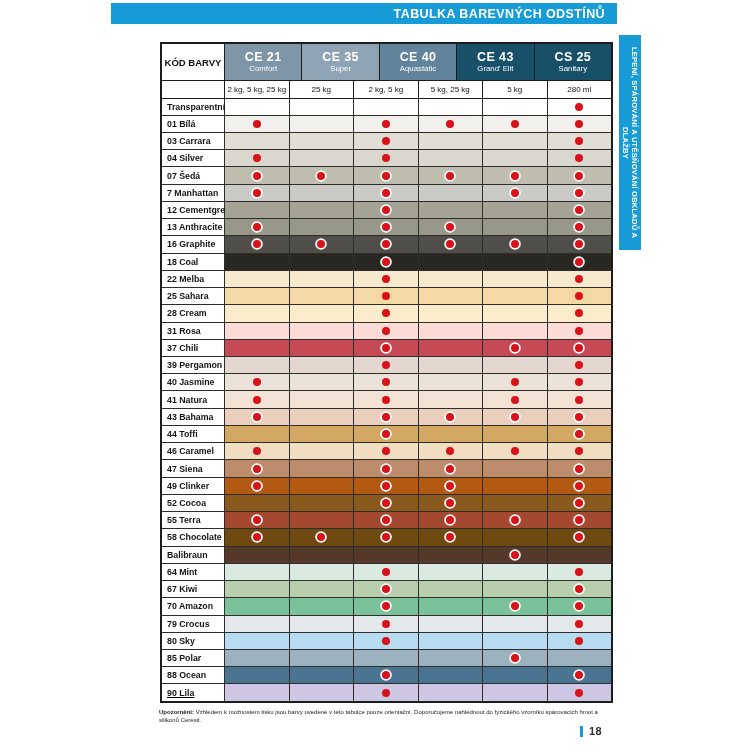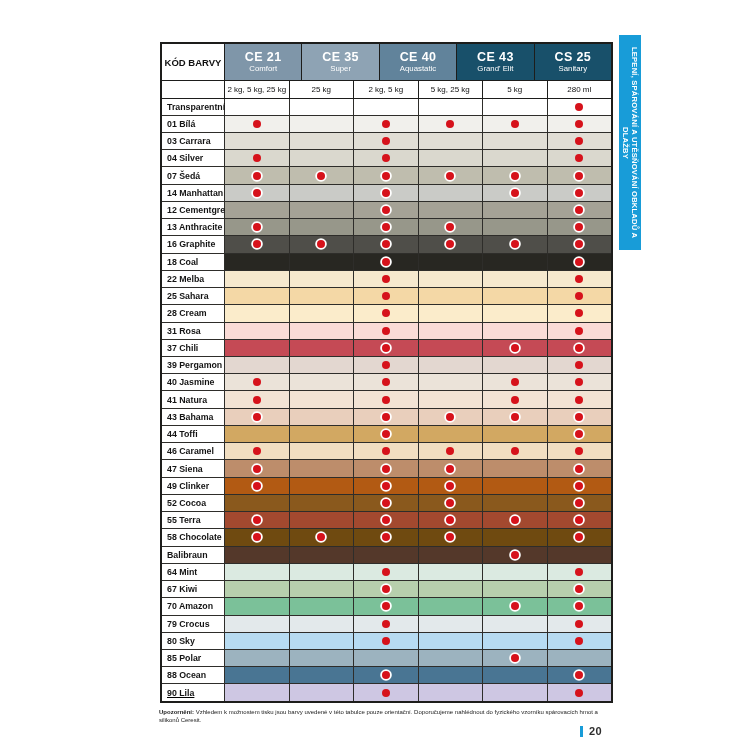--- a/index.html
+++ b/index.html
@@ -54,20 +54,23 @@
   
   .page-num { position:absolute; left:580px; top:725px; height:12px; display:flex; align-items:center; gap:6px; }
   .page-bar { width:3px; height:11px; }
   .page-no { font-size:11px; font-weight:bold; color:#2e2e2e; letter-spacing:0.5px; }
 </style>
 </head>
 <body>
 
 <div id="page">
 
+  <div class="banner" style="background: rgb(24, 156, 216);">
+    <span>TABULKA BAREVNÝCH ODSTÍNŮ</span>
+  </div>
 
   <div class="side-tab" style="background: rgb(24, 156, 216);">
     <span>LEPENÍ, SPÁROVÁNÍ A UTĚSŇOVÁNÍ OBKLADŮ A DLAŽBY</span>
   </div>
 
   <div class="ctable">
     <div class="hdr-row">
       <div class="corner">
         <span>KÓD BARVY</span>
       </div>
@@ -175,21 +178,21 @@
             <span class="dot ring" style="background: rgb(214, 18, 27);"></span>
           </div>
           <div class="cell" style="background: rgb(191, 189, 174);">
             <span class="dot ring" style="background: rgb(214, 18, 27);"></span>
           </div>
           <div class="cell" style="background: rgb(191, 189, 174);">
             <span class="dot ring" style="background: rgb(214, 18, 27);"></span>
           </div>
         </div>
         <div class="trow">
-          <div class="row-label">14 Manhattan</div>
+          <div class="row-label">7 Manhattan</div>
           <div class="cell" style="background: rgb(202, 203, 199);">
             <span class="dot ring" style="background: rgb(214, 18, 27);"></span>
           </div>
           <div class="cell" style="background: rgb(202, 203, 199);"></div>
           <div class="cell" style="background: rgb(202, 203, 199);">
             <span class="dot ring" style="background: rgb(214, 18, 27);"></span>
           </div>
           <div class="cell" style="background: rgb(202, 203, 199);"></div>
           <div class="cell" style="background: rgb(202, 203, 199);">
             <span class="dot ring" style="background: rgb(214, 18, 27);"></span>
@@ -631,16 +634,16 @@
         </div>
       </div>
   </div>
 
   <div class="note">
     <b>Upozornění:</b><span> Vzhledem k možnostem tisku jsou barvy uvedené v této tabulce pouze orientační. Doporučujeme nahlédnout do fyzického vzorníku spárovacích hmot a silikonů Ceresit.</span>
   </div>
 
   <div class="page-num">
     <span class="page-bar" style="background: rgb(24, 156, 216);"></span>
-    <span class="page-no">20</span>
+    <span class="page-no">18</span>
   </div>
 
 </div>
 
 </body></html>

